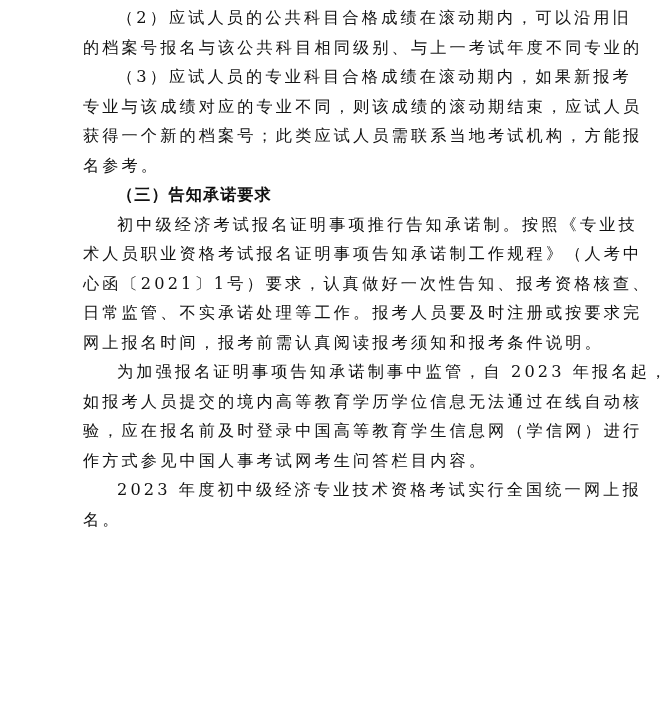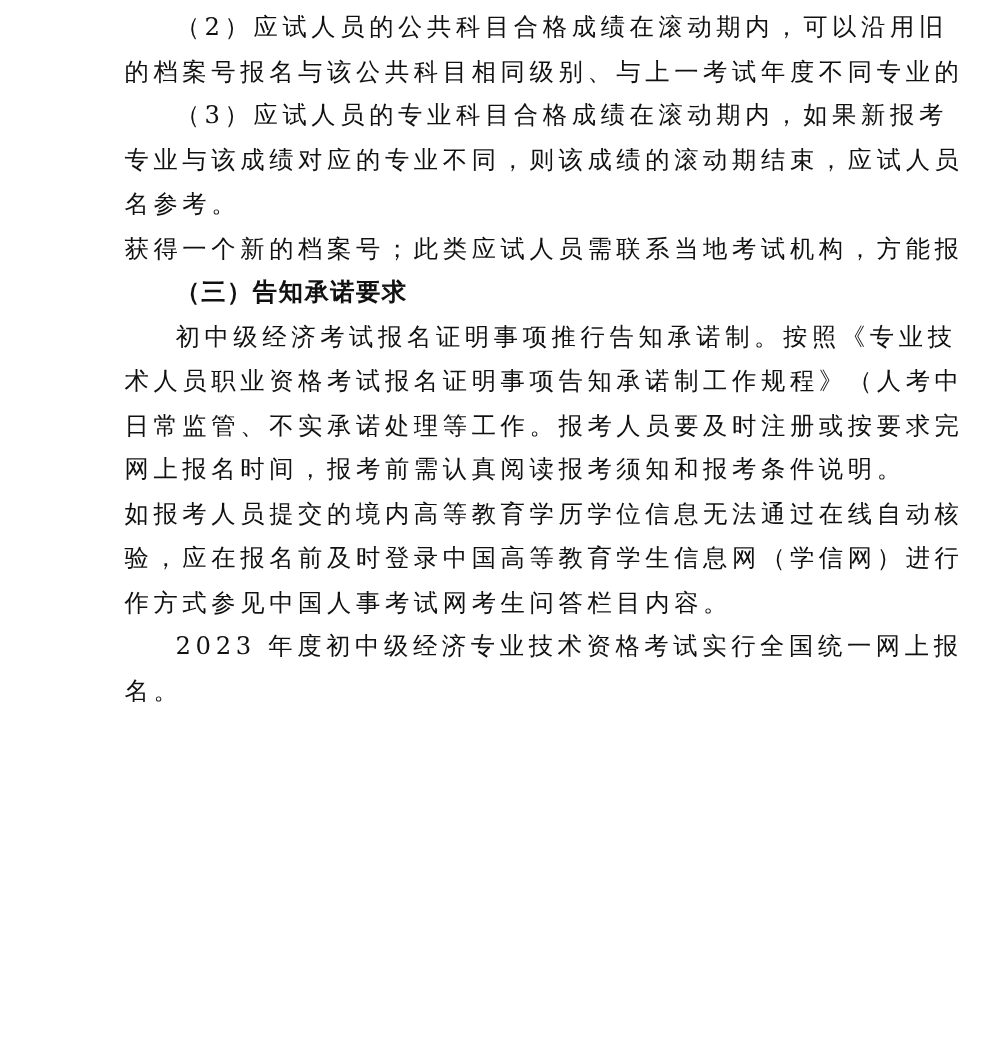--- a/index.html
+++ b/index.html
@@ -14,25 +14,27 @@
   .bold { font-weight: bold; letter-spacing: 1px; }
 </style>
 </head>
 <body>
 
 <div class="page">
   <div class="line indent">（2）应试人员的公共科目合格成绩在滚动期内，可以沿用旧</div>
   <div class="line">的档案号报名与该公共科目相同级别、与上一考试年度不同专业的</div>
   <div class="line indent">（3）应试人员的专业科目合格成绩在滚动期内，如果新报考</div>
   <div class="line">专业与该成绩对应的专业不同，则该成绩的滚动期结束，应试人员</div>
+  <div class="line">获得一个新的档案号；此类应试人员需联系当地考试机构，方能报</div>
   <div class="line">名参考。</div>
-  <div class="line">获得一个新的档案号；此类应试人员需联系当地考试机构，方能报</div>
   <div class="line indent bold">（三）告知承诺要求</div>
   <div class="line indent">初中级经济考试报名证明事项推行告知承诺制。按照《专业技</div>
   <div class="line">术人员职业资格考试报名证明事项告知承诺制工作规程》（人考中</div>
+  <div class="line">心函〔2021〕1号）要求，认真做好一次性告知、报考资格核查、</div>
   <div class="line">日常监管、不实承诺处理等工作。报考人员要及时注册或按要求完</div>
   <div class="line">网上报名时间，报考前需认真阅读报考须知和报考条件说明。</div>
+  <div class="line indent">为加强报名证明事项告知承诺制事中监管，自 2023 年报名起，</div>
   <div class="line">如报考人员提交的境内高等教育学历学位信息无法通过在线自动核</div>
   <div class="line">验，应在报名前及时登录中国高等教育学生信息网（学信网）进行</div>
   <div class="line">作方式参见中国人事考试网考生问答栏目内容。</div>
   <div class="line indent">2023 年度初中级经济专业技术资格考试实行全国统一网上报</div>
   <div class="line">名。</div>
 </div>
 
 </body></html>

